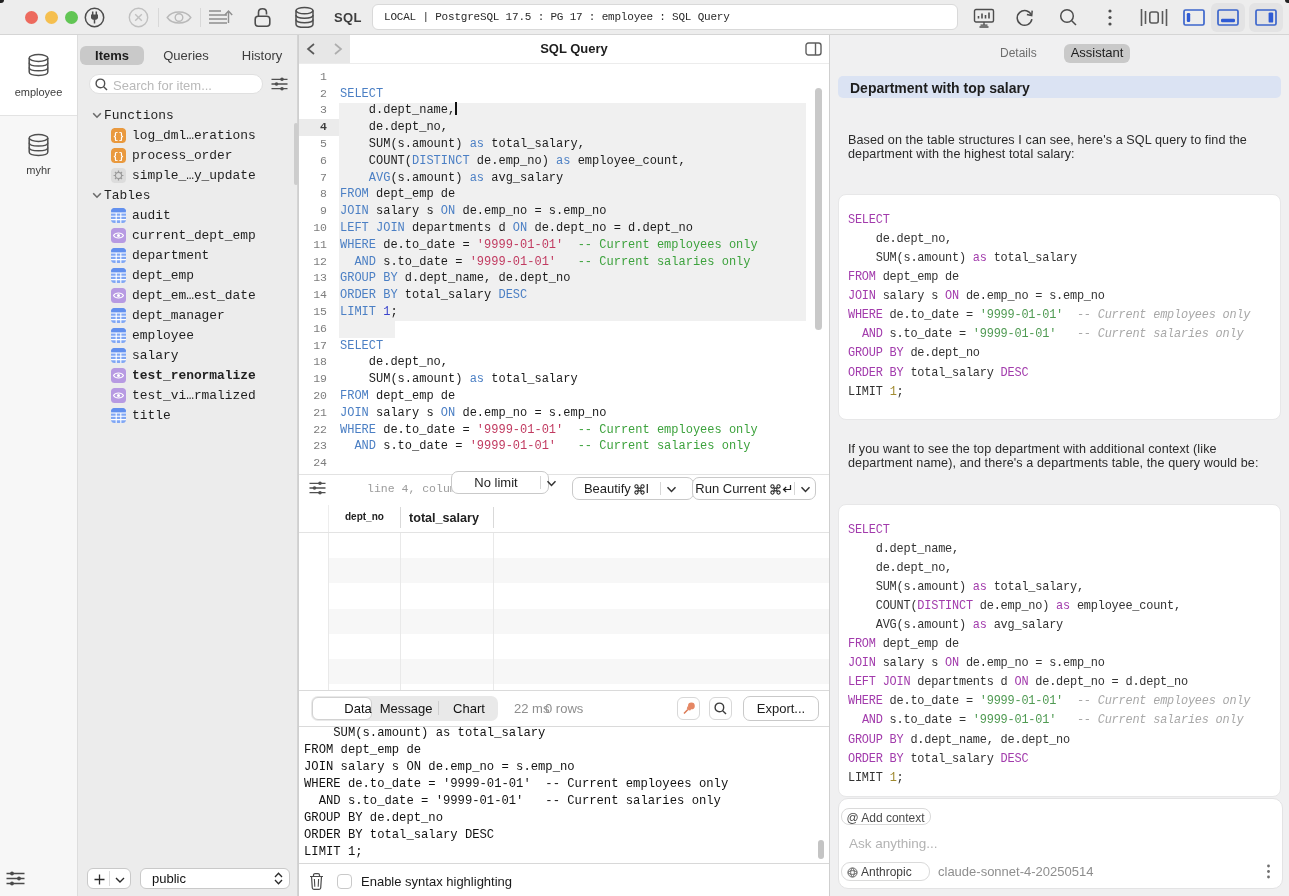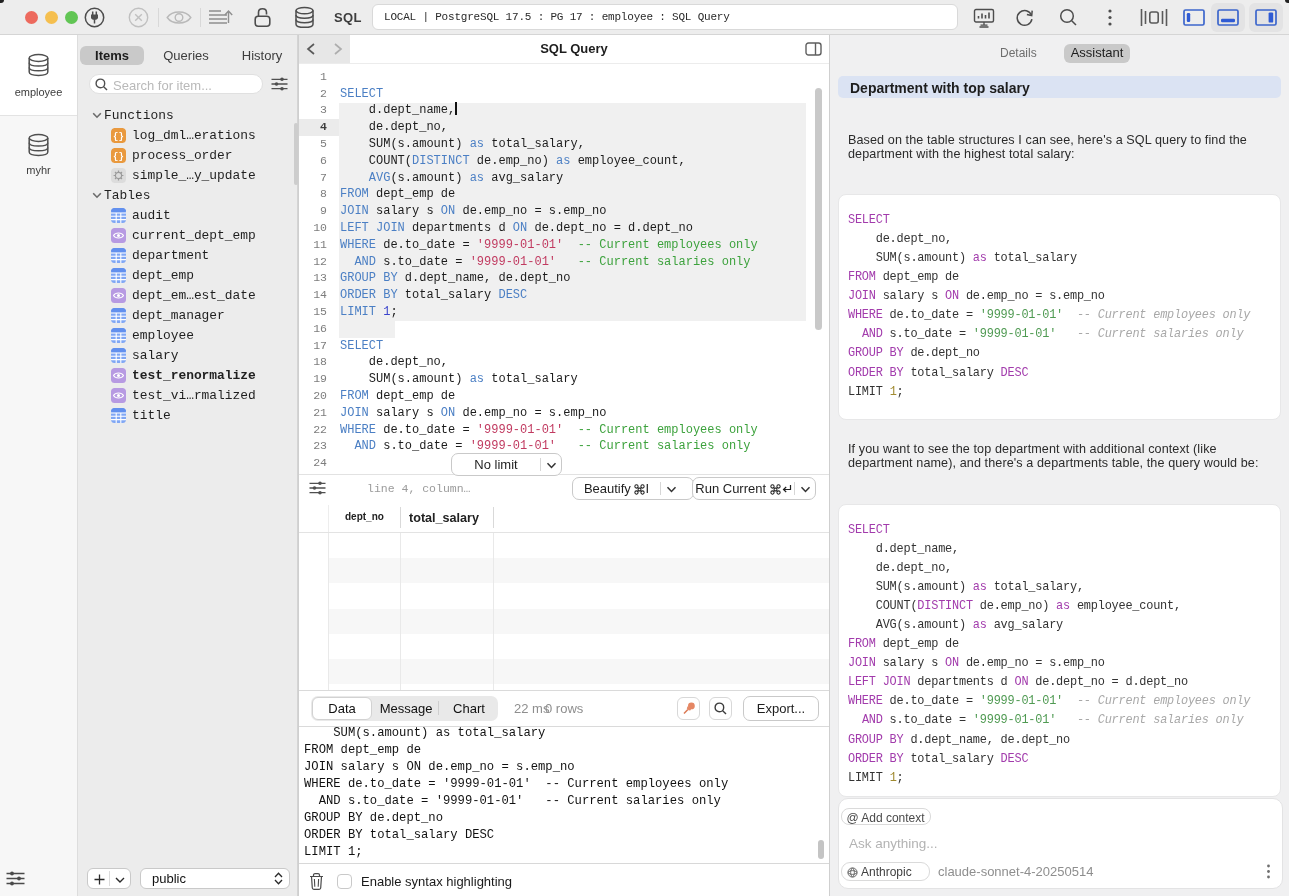--- a/index.html
+++ b/index.html
@@ -378,21 +378,21 @@
   <div class="abs" style="left:516px;top:53px;width:7px;height:242px;background:#c9c9c9;border-radius:3.5px;"></div>
 
   <div class="abs" style="left:0;top:439px;width:530px;height:28px;border-top:1px solid #e2e2e2;box-sizing:border-box;"></div>
   <svg class="abs" style="left:10px;top:446px;" width="17" height="14" viewBox="0 0 17 14">
     <path d="M0.5 2.3 H16.5 M0.5 7 H16.5 M0.5 11.7 H16.5" stroke="#4f4f4f" stroke-width="1.3"></path>
     <circle cx="11" cy="2.3" r="1.8" fill="#4f4f4f"></circle>
       <circle cx="5.5" cy="7" r="1.8" fill="#4f4f4f"></circle>
       <circle cx="11" cy="11.7" r="1.8" fill="#4f4f4f"></circle>
   </svg>
   <div class="abs mono" style="left:36px;top:447px;font-size:11.5px;color:#9b9b9b;margin-left:32px;">line 4, column…</div>
-  <div class="abs btn" style="left:152px;top:418px;width:111px;height:23px;">
+  <div class="abs btn" style="left:152px;top:436px;width:98px;height:23px;">
     <div class="abs" style="left:0;top:0;width:88px;text-align:center;line-height:21px;">No limit</div>
     <div class="abs" style="left:88px;top:4px;width:1px;height:13px;background:#d6d6d6;"></div>
     <svg class="abs" style="left:94px;top:8px;" width="11" height="7" viewBox="0 0 11 7">
         <path d="M1.5 1.2 L5.5 5.4 L9.5 1.2" stroke="#333" stroke-width="1.5" fill="none"></path>
       </svg>
   </div>
   <div class="abs btn" style="left:273px;top:442px;width:122px;height:23px;">
     <div class="abs" style="left:0;top:0;width:87px;text-align:center;line-height:21px;">Beautify <svg style="display:inline;vertical-align:-1.5px;" width="11" height="11" viewBox="0 0 12 12">
           <g stroke="#1e1e1e" fill="none" stroke-width="1.1">
             <circle cx="2.7" cy="2.7" r="1.8"></circle>
@@ -434,21 +434,21 @@
   <div class="rowg" style="top:523.2px;"></div>
   <div class="rowg" style="top:573.6px;"></div>
   <div class="rowg" style="top:624px;"></div>
   <div class="abs gridline-v" style="left:29px;top:498px;height:157px;"></div>
   <div class="abs gridline-v" style="left:101px;top:498px;height:157px;"></div>
   <div class="abs gridline-v" style="left:194px;top:498px;height:157px;"></div>
 
   <div class="abs" style="left:0;top:655px;width:530px;height:37px;background:#ffffff;border-top:1px solid #dadada;border-bottom:1px solid #dadada;box-sizing:border-box;"></div>
   <div class="abs" style="left:12px;top:661px;width:187px;height:25px;background:#e9e9e9;border-radius:7px;"></div>
   <div class="abs" style="left:13px;top:662px;width:60px;height:23px;background:#fff;border:1px solid #d2d2d2;border-radius:6px;box-sizing:border-box;"></div>
-  <div class="abs" style="left:13px;top:666px;width:60px;text-align:center;font-size:13px;color:#111;">Data</div>
+  <div class="abs" style="left:13px;top:666px;width:60px;text-align:center;font-size:13px;color:#111;padding-left:16px;">Data</div>
   <div class="abs" style="left:76px;top:666px;width:62px;text-align:center;font-size:13px;color:#111;">Message</div>
   <div class="abs" style="left:139px;top:666px;width:1px;height:14px;background:#cfcfcf;"></div>
   <div class="abs" style="left:142px;top:666px;width:56px;text-align:center;font-size:13px;color:#111;">Chart</div>
   <div class="abs" style="left:215px;top:666px;font-size:13px;color:#8e8e8e;">22 ms</div>
   <div class="abs" style="left:246px;top:666px;font-size:13px;color:#8e8e8e;">0 rows</div>
   <div class="abs" style="left:378px;top:662px;width:23px;height:23px;border:1px solid #d8d8d8;border-radius:6px;box-sizing:border-box;"></div>
   <svg class="abs" style="left:383px;top:666px;" width="15" height="15" viewBox="0 0 15 15">
     <circle cx="9.4" cy="4.9" r="3.4" fill="#e58764"></circle>
     <path d="M5.6 5.2 L9.4 9 L7 9.6 L4.8 7.4 Z" fill="#e58764"></path>
     <path d="M5.9 8.5 L2 12.6" stroke="#db7a55" stroke-width="1.5"></path>

